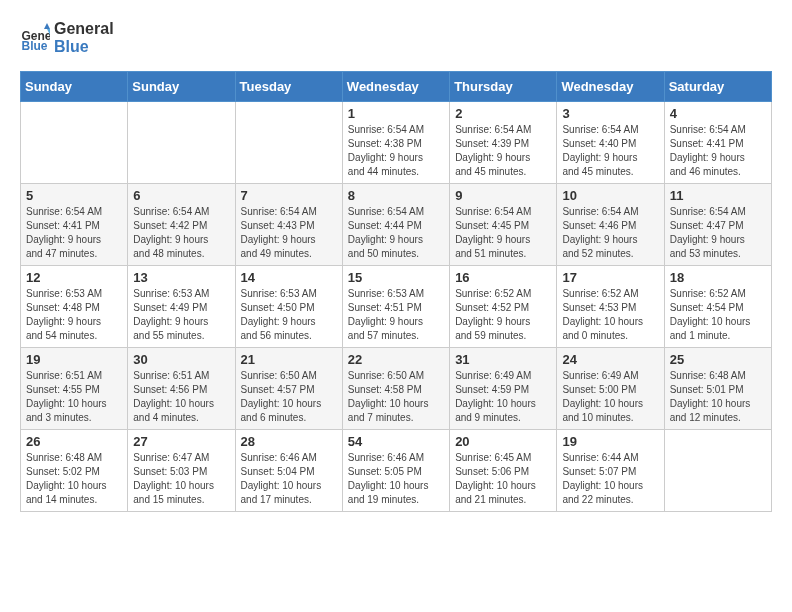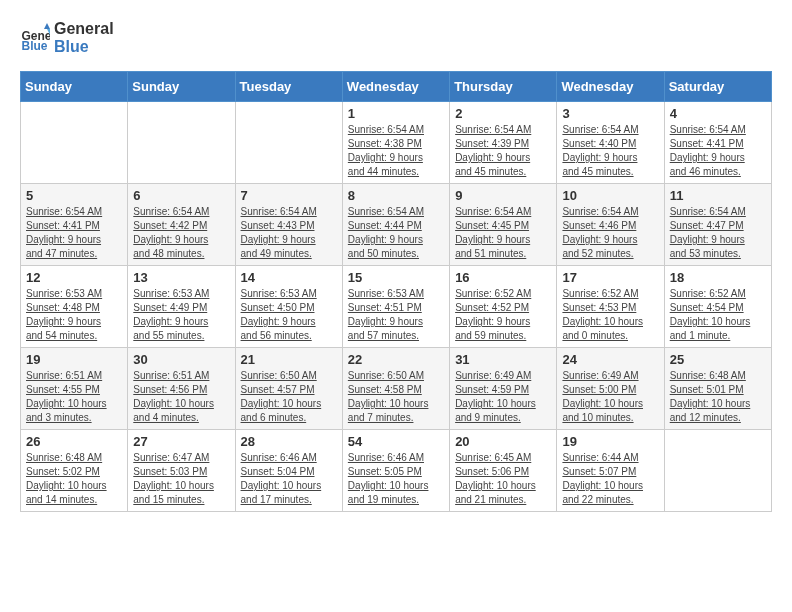--- a/index.html
+++ b/index.html
@@ -70,21 +70,20 @@
       font-size: 13px;
       font-weight: bold;
       color: #333;
       display: block;
       margin-bottom: 2px;
     }
     .day-info {
       font-size: 10px;
       color: #444;
       line-height: 1.4;
-      text-decoration: underline;
     }
     .empty-cell {
       background: #fff !important;
     }
   </style>
 </head>
 <body>
 
 <div class="container">
   <div class="header-row">

